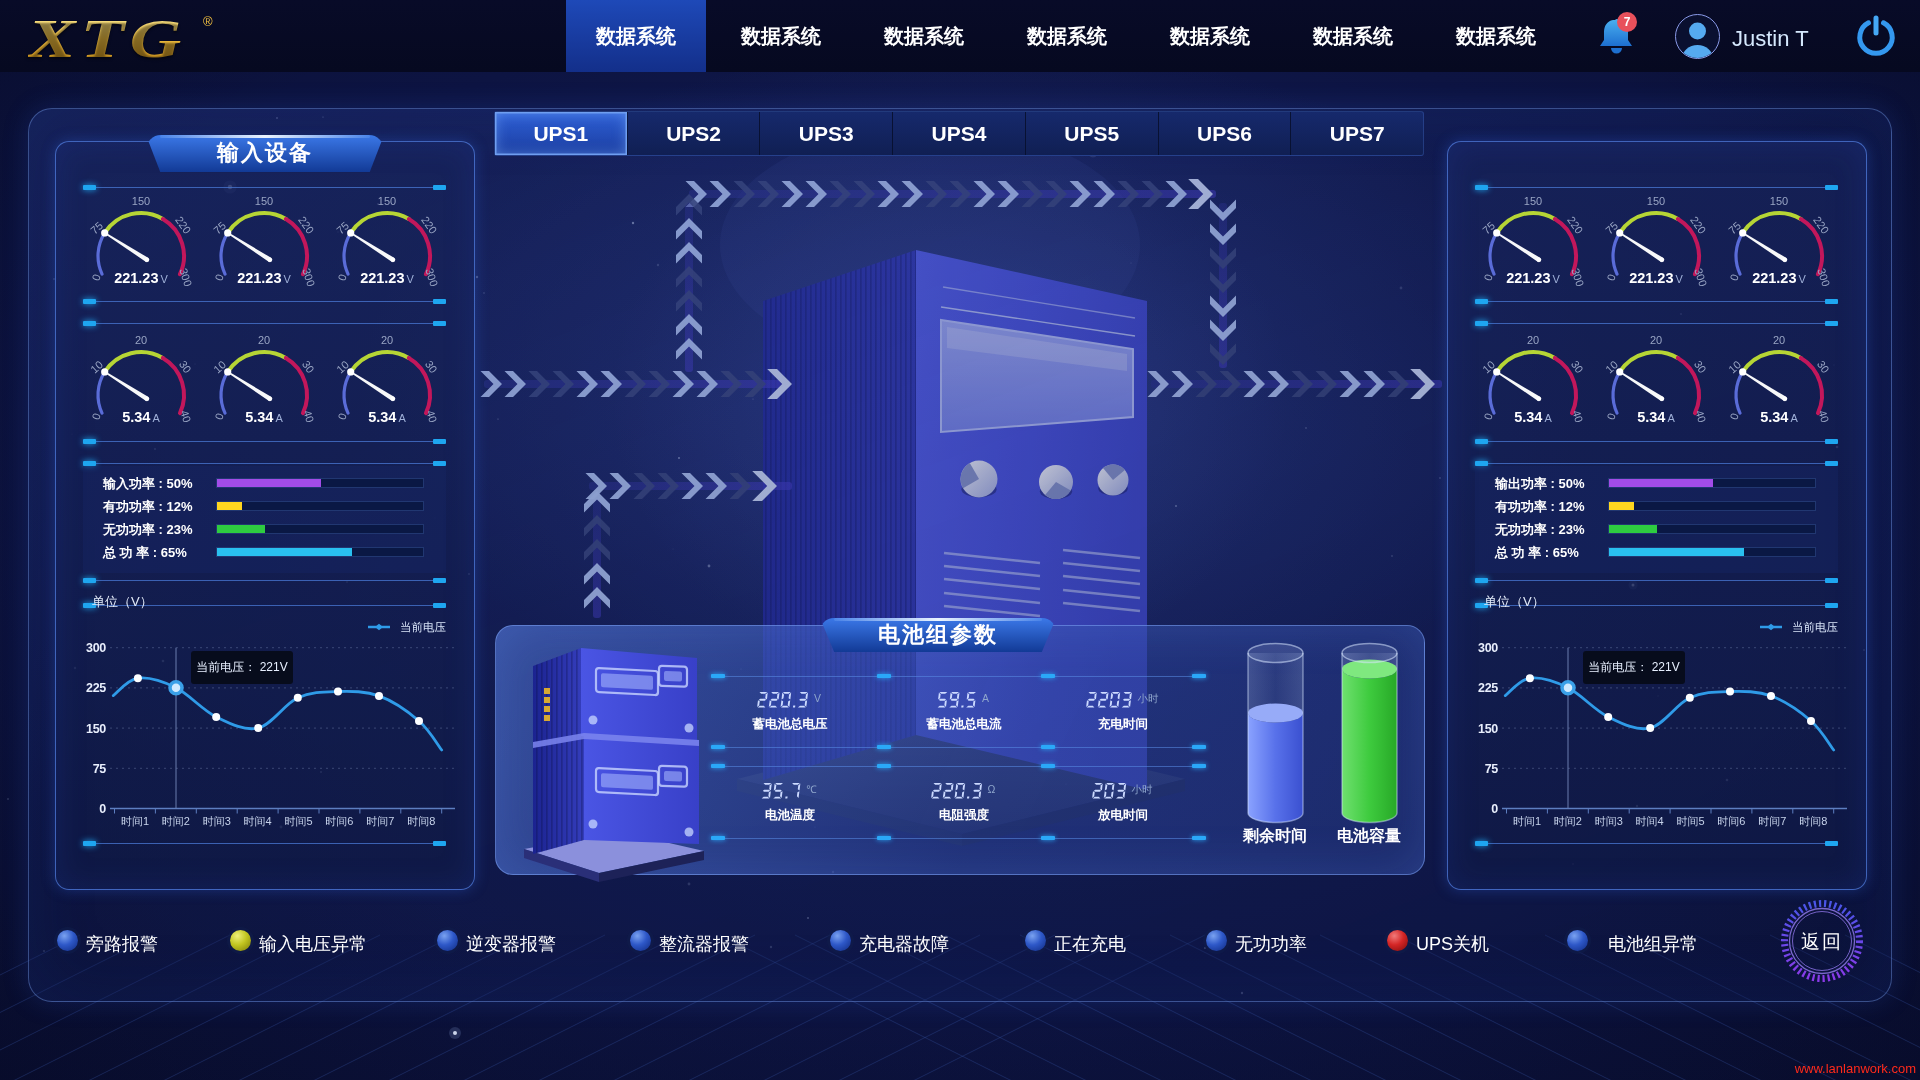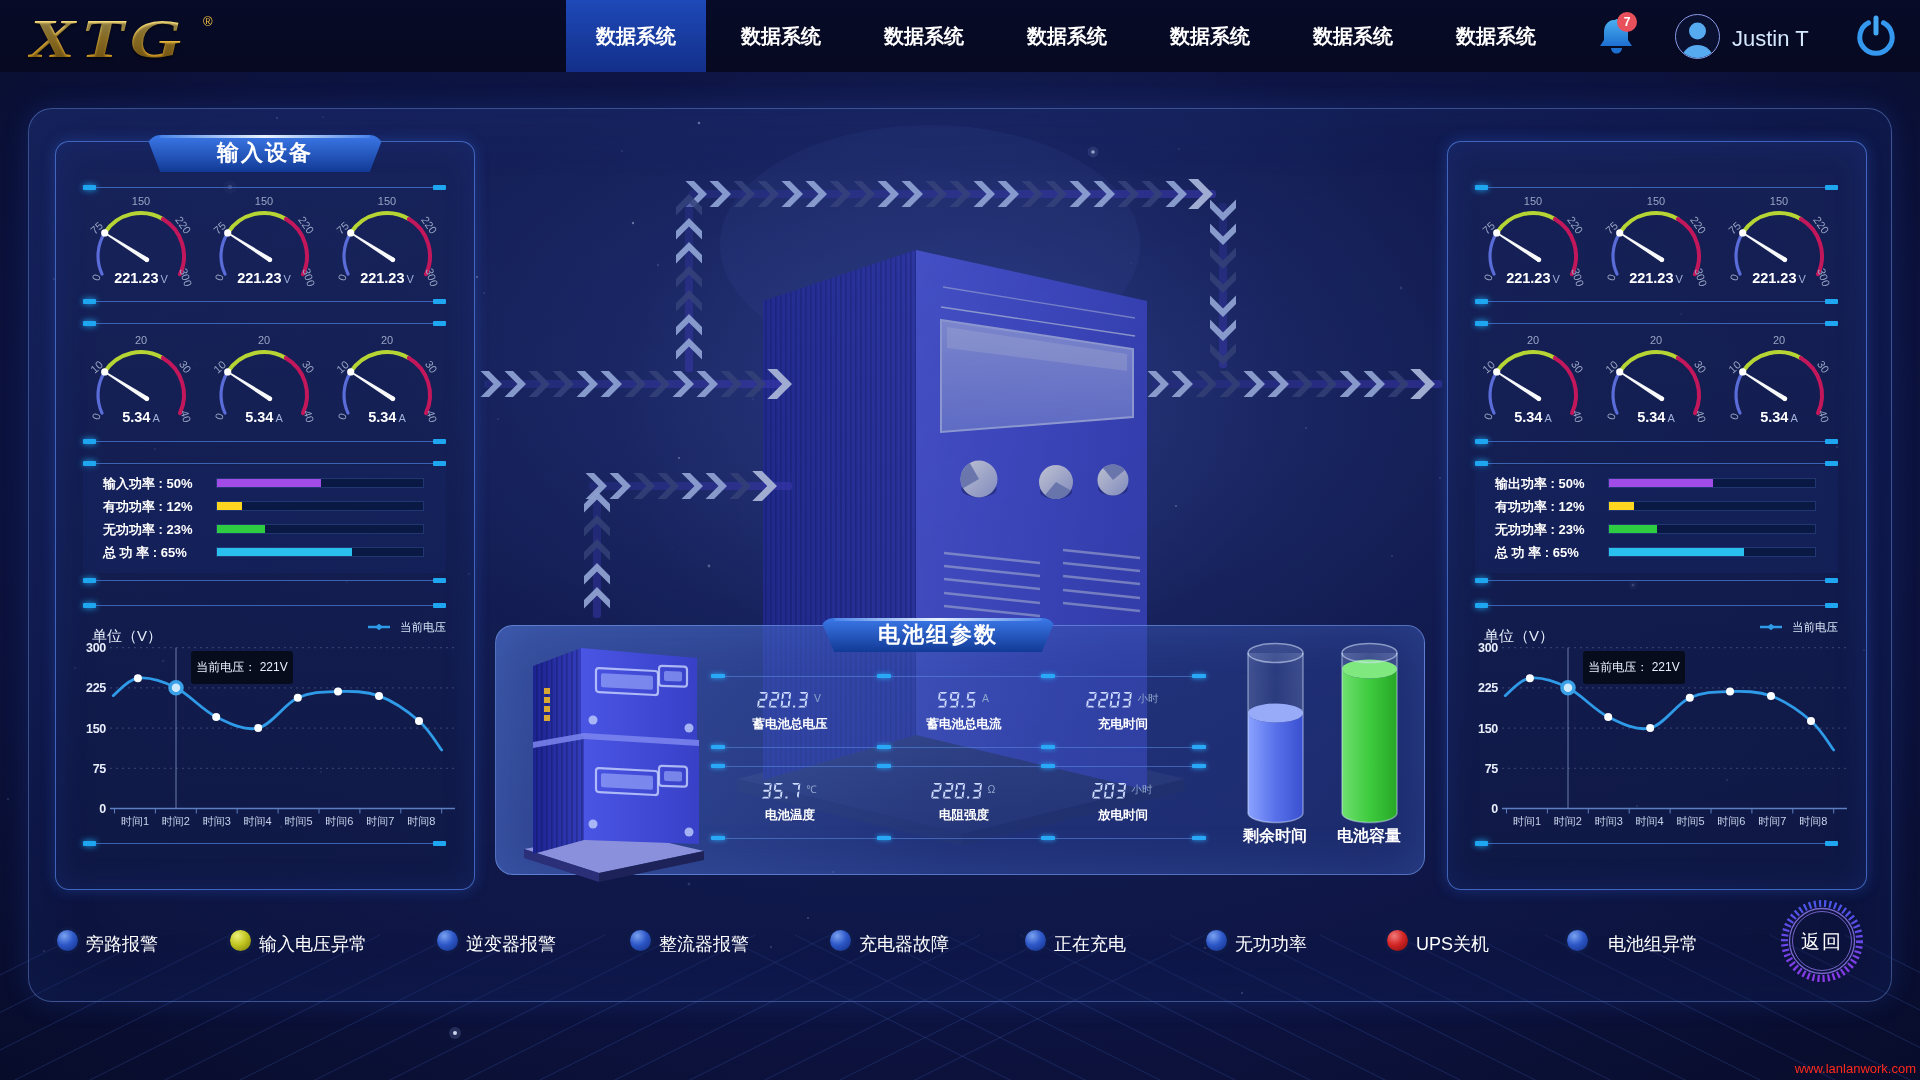--- a/index.html
+++ b/index.html
@@ -36,21 +36,21 @@
 .sep{position:absolute;height:5px}
 .sep::before{content:"";position:absolute;left:0;top:2px;right:0;height:1px;background:rgba(70,115,205,0.8)}
 .sep::after{content:"";position:absolute;left:0;top:0;width:13px;height:5px;background:#1ea6f0;border-radius:1px;box-shadow:0 0 6px #1ea6f0, 350px 0 0 #1ea6f0}
 .gpos{position:absolute}
 .gval{position:absolute;width:140px;text-align:center;font-size:14.5px;font-weight:bold;color:#fff}
 .gval span{font-size:11px;font-weight:normal;color:#9fb0d8;margin-left:2px}
 .barsbg{position:absolute;left:27px;top:324px;width:363px;height:107px;background:rgba(22,38,100,0.45)}
 .blab{position:absolute;left:47px;width:120px;font-size:13px;font-weight:bold;color:#fff}
 .btrack{position:absolute;left:160px;width:208px;height:10px;background:#0a1844;border:1px solid rgba(90,130,220,0.30)}
 .btrack i{display:block;height:8px}
-.ctitle{position:absolute;left:36px;top:485px;font-size:15px;color:#e4ecfa}
+.ctitle{position:absolute;left:36px;top:451px;font-size:13px;color:#e4ecfa}
 .clegend{position:absolute;left:312px;top:478px;font-size:11.5px;color:#d8e4f8}
 .clegend svg{vertical-align:-1px;margin-right:6px}
 .chart{position:absolute;left:21px;top:499px}
 .ctip{position:absolute;left:135px;top:509px;width:102px;height:33px;line-height:33px;text-align:center;background:rgba(6,9,20,0.85);border-radius:3px;font-size:12px;color:#e8f0ff;white-space:nowrap}
 
 #bat{position:absolute;left:495px;top:625px;width:930px;height:250px;border-radius:18px;border:1.5px solid rgba(130,170,255,0.55);background:linear-gradient(115deg,rgba(88,126,228,0.52),rgba(48,72,162,0.50) 55%,rgba(40,60,140,0.52));box-shadow:inset 0 0 50px rgba(100,150,255,0.20)}
 #battab{position:absolute;left:324px;top:-8px;width:236px;height:34px;background:linear-gradient(180deg,#3b78e8,#123a96);border-radius:14px 14px 9px 9px;clip-path:polygon(0 0,100% 0,94% 100%,6% 100%);text-align:center}
 #battab span{font-size:22px;font-weight:bold;color:#fff;line-height:33px;letter-spacing:2px}
 #battab::before{content:"";position:absolute;left:6%;right:6%;top:0;height:3px;background:linear-gradient(90deg,rgba(140,190,255,0.2),#eaf4ff 50%,rgba(140,190,255,0.2));border-radius:2px}
 #cab{position:absolute;left:25px;top:10px}
@@ -372,20 +372,29 @@
       <defs>
         <linearGradient id="pwrG" x1="0" y1="0" x2="0" y2="1">
           <stop offset="0" stop-color="#57b8f8"></stop>
           <stop offset="1" stop-color="#1e78d8"></stop>
         </linearGradient>
       </defs>
       <path d="M 14.5 7.8 A 16.2 16.2 0 1 0 29.5 7.8" stroke="#3498ef" stroke-width="5" fill="none" stroke-linecap="round"></path>
       <line x1="22" y1="3" x2="22" y2="18" stroke="#45a8f5" stroke-width="5" stroke-linecap="round"></line>
     </svg>
 <div id="cont"></div>
+<div id="upsbar">
+      <div class="utab active">UPS1</div>
+      <div class="utab">UPS2</div>
+      <div class="utab">UPS3</div>
+      <div class="utab">UPS4</div>
+      <div class="utab">UPS5</div>
+      <div class="utab">UPS6</div>
+      <div class="utab">UPS7</div>
+    </div>
 <div class="panel" style="left:55px">
   <div class="ptab"><span>输入设备</span></div>
   <div class="sep" style="top:43px;left:27px;width:363px"></div>
       <div class="sep" style="top:157px;left:27px;width:363px"></div>
       <div class="sep" style="top:179px;left:27px;width:363px"></div>
       <div class="sep" style="top:297px;left:27px;width:363px"></div>
       <div class="sep" style="top:319px;left:27px;width:363px"></div>
       <div class="sep" style="top:436px;left:27px;width:363px"></div>
       <div class="sep" style="top:461px;left:27px;width:363px"></div>
       <div class="sep" style="top:699px;left:27px;width:363px"></div>

